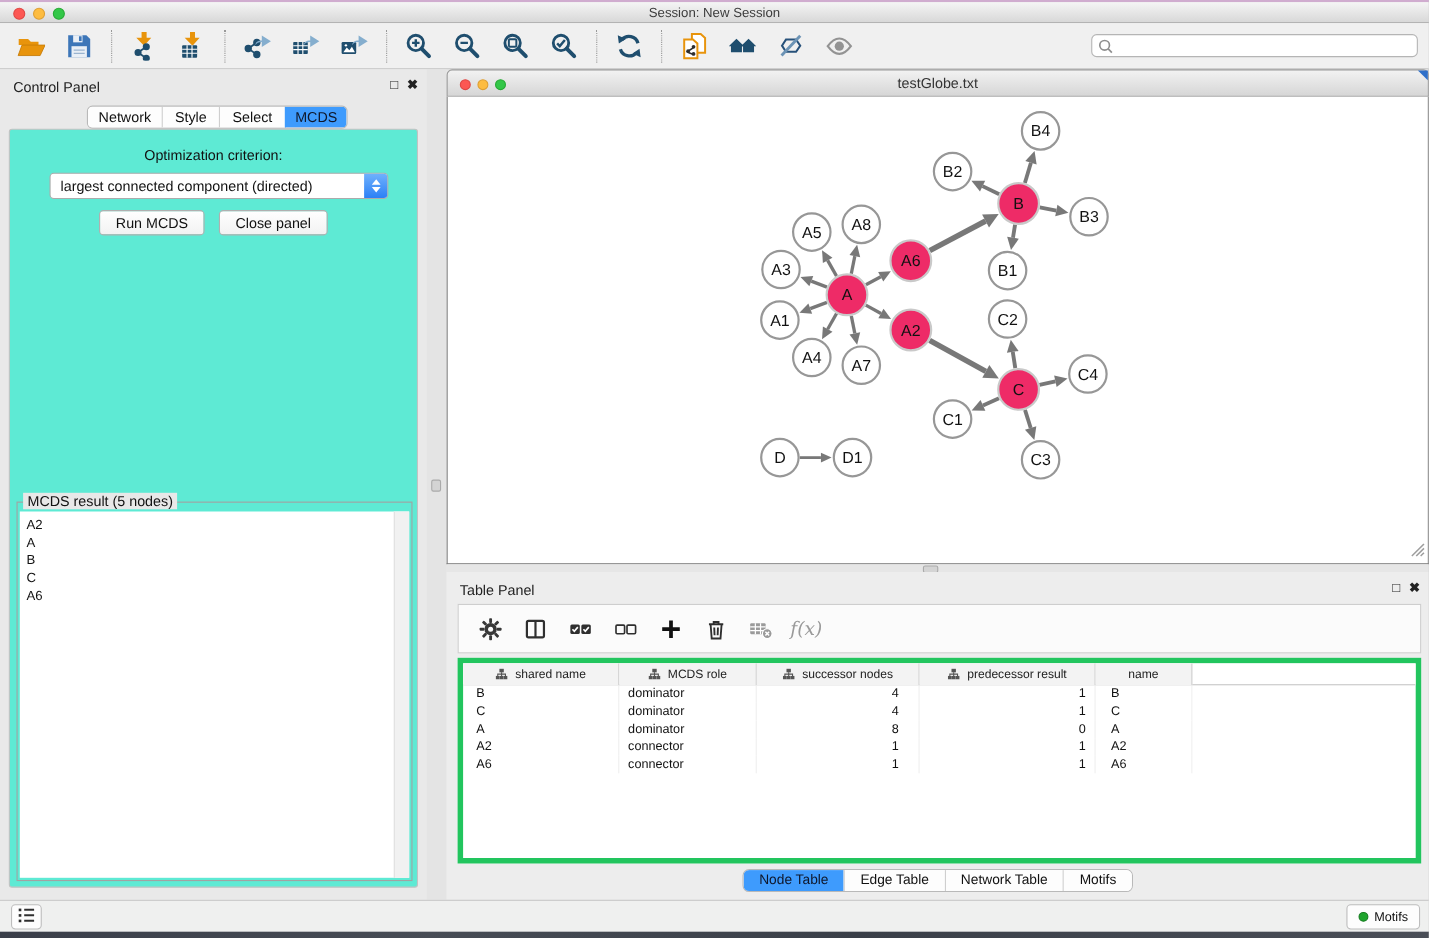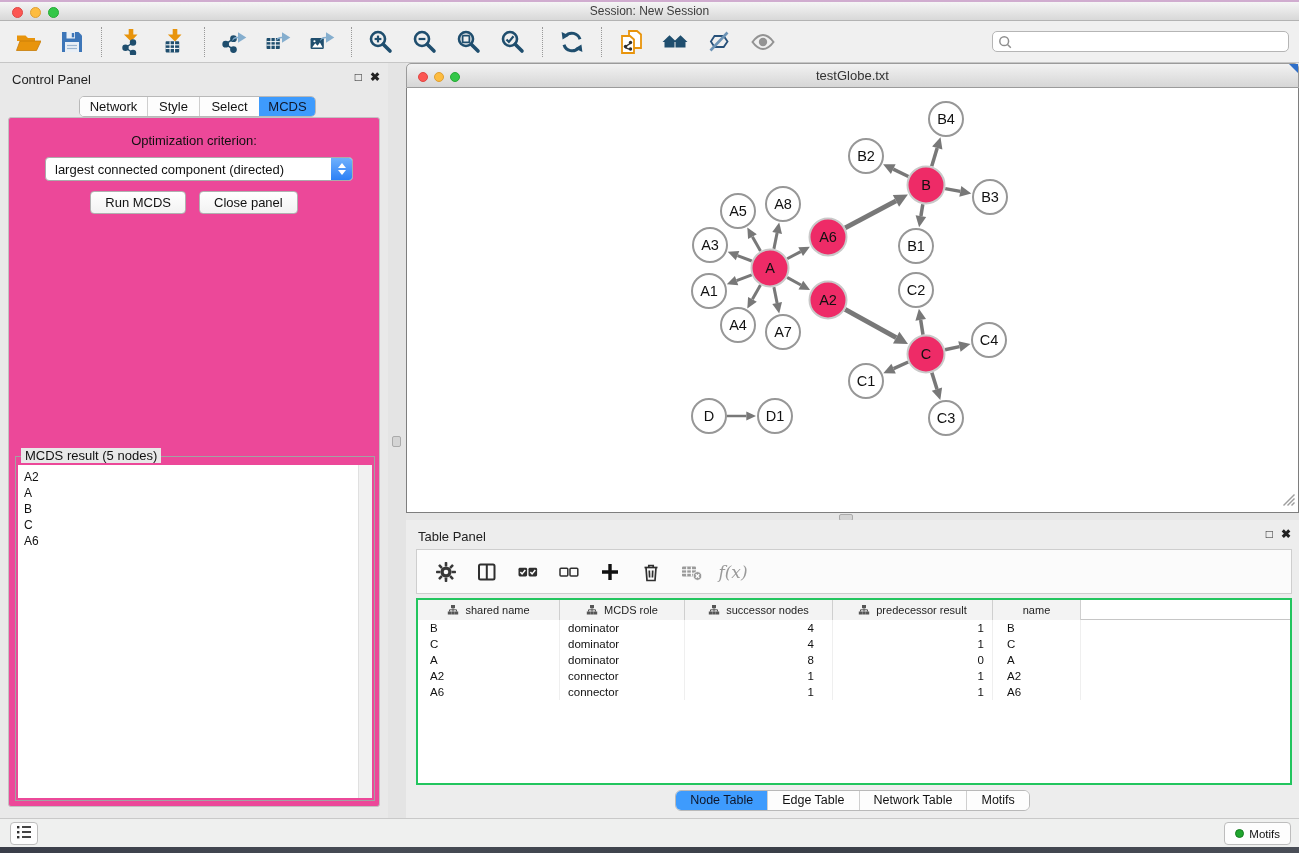--- a/index.html
+++ b/index.html
@@ -49,21 +49,21 @@
   .ui-tab { padding:2px 0; text-align:center; font-size:13px; color:#111; background:#fdfdfd;
             border-left:1px solid #cfcfcf; cursor:pointer; white-space:nowrap; }
   .ui-tab:first-child { border-left:none; }
   .cp-tabs .ui-tab { width:62px; }
   .cp-tabs .ui-tab:nth-child(1){ width:67px; }
   .cp-tabs .ui-tab:nth-child(2){ width:52px; }
   .cp-tabs .ui-tab:nth-child(3){ width:60px; }
   .cp-tabs .ui-tab:nth-child(4){ width:56px; }
   .ui-tab.active { background:#3e9bfd; color:#0f172a; border-left-color:#3e9bfd; }
   .cp-content { position:absolute; left:8px; top:54px; width:372px; height:690px;
-                border:1px solid #c2c2c2; border-radius:3px; background:#ec4899; }
+                border:1px solid #c2c2c2; border-radius:3px; background:#5eead4; }
   .opt-label { position:absolute; left:0; right:0; top:15px; text-align:center; font-size:13px; color:#111; }
   .dropdown { position:absolute; left:36px; top:39px; width:308px; height:24px; background:#fff;
               border:1px solid #ababab; border-radius:4px; display:flex; align-items:center; cursor:pointer; }
   .dd-value { flex:1; padding-left:9px; font-size:13px; color:#111; white-space:nowrap; overflow:hidden; }
   .dd-stepper { width:21px; height:22px; margin-right:0px; border-radius:0 3px 3px 0;
                 background:linear-gradient(#6fb1fc,#2c80f6); display:flex; flex-direction:column;
                 align-items:center; justify-content:center; gap:2px; }
   .dd-stepper i { width:0; height:0; border-left:4px solid transparent; border-right:4px solid transparent; display:block; }
   .dd-stepper i.up { border-bottom:5px solid #fff; }
   .dd-stepper i.down { border-top:5px solid #fff; }
@@ -109,21 +109,21 @@
               border:1px solid #aaa; border-radius:2px; }
 
   
   .table-panel { position:absolute; left:406px; top:520px; width:893px; height:298px; background:#ededed; }
   .tp-toolbar { position:absolute; left:10px; top:29px; width:876px; height:45px; background:#fbfbfb;
                 border:1px solid #cecece; display:flex; align-items:center; padding-left:16px; gap:15px; }
   .tp-tool-btn { background:transparent; border:none; width:26px; height:30px; display:flex;
                  align-items:center; justify-content:center; cursor:pointer; }
   .fx-text { font-family:"DejaVu Serif",serif; font-style:italic; font-size:17px; color:#9a9a9a; }
   .tp-table { position:absolute; left:10px; top:78px; width:876px; height:187px; background:#fff;
-              border:2px solid #22c55e; overflow:hidden; }
+              border:5px solid #22c55e; overflow:hidden; }
   .tp-head { display:flex; height:20px; border-bottom:1px solid #c6c6c6; background:#fff; }
   .th { height:20px; background:#f3f3f3; border-right:1px solid #cfcfcf; display:flex;
         align-items:center; justify-content:center; gap:6px; font-size:11px; color:#222; cursor:pointer; }
   .th-icon { display:inline-flex; }
   .tp-body .tr { display:flex; height:16px; align-items:center; cursor:default; }
   .td { font-size:11.5px; color:#111; height:16px; line-height:16px; border-right:1px solid #efefef;
         padding-left:8px; white-space:nowrap; overflow:hidden; }
   .td.c0 { padding-left:12px; }
   .td.c2 { text-align:right; padding-right:18px; padding-left:0; }
   .td.c3 { text-align:right; padding-right:8px; padding-left:0; }

